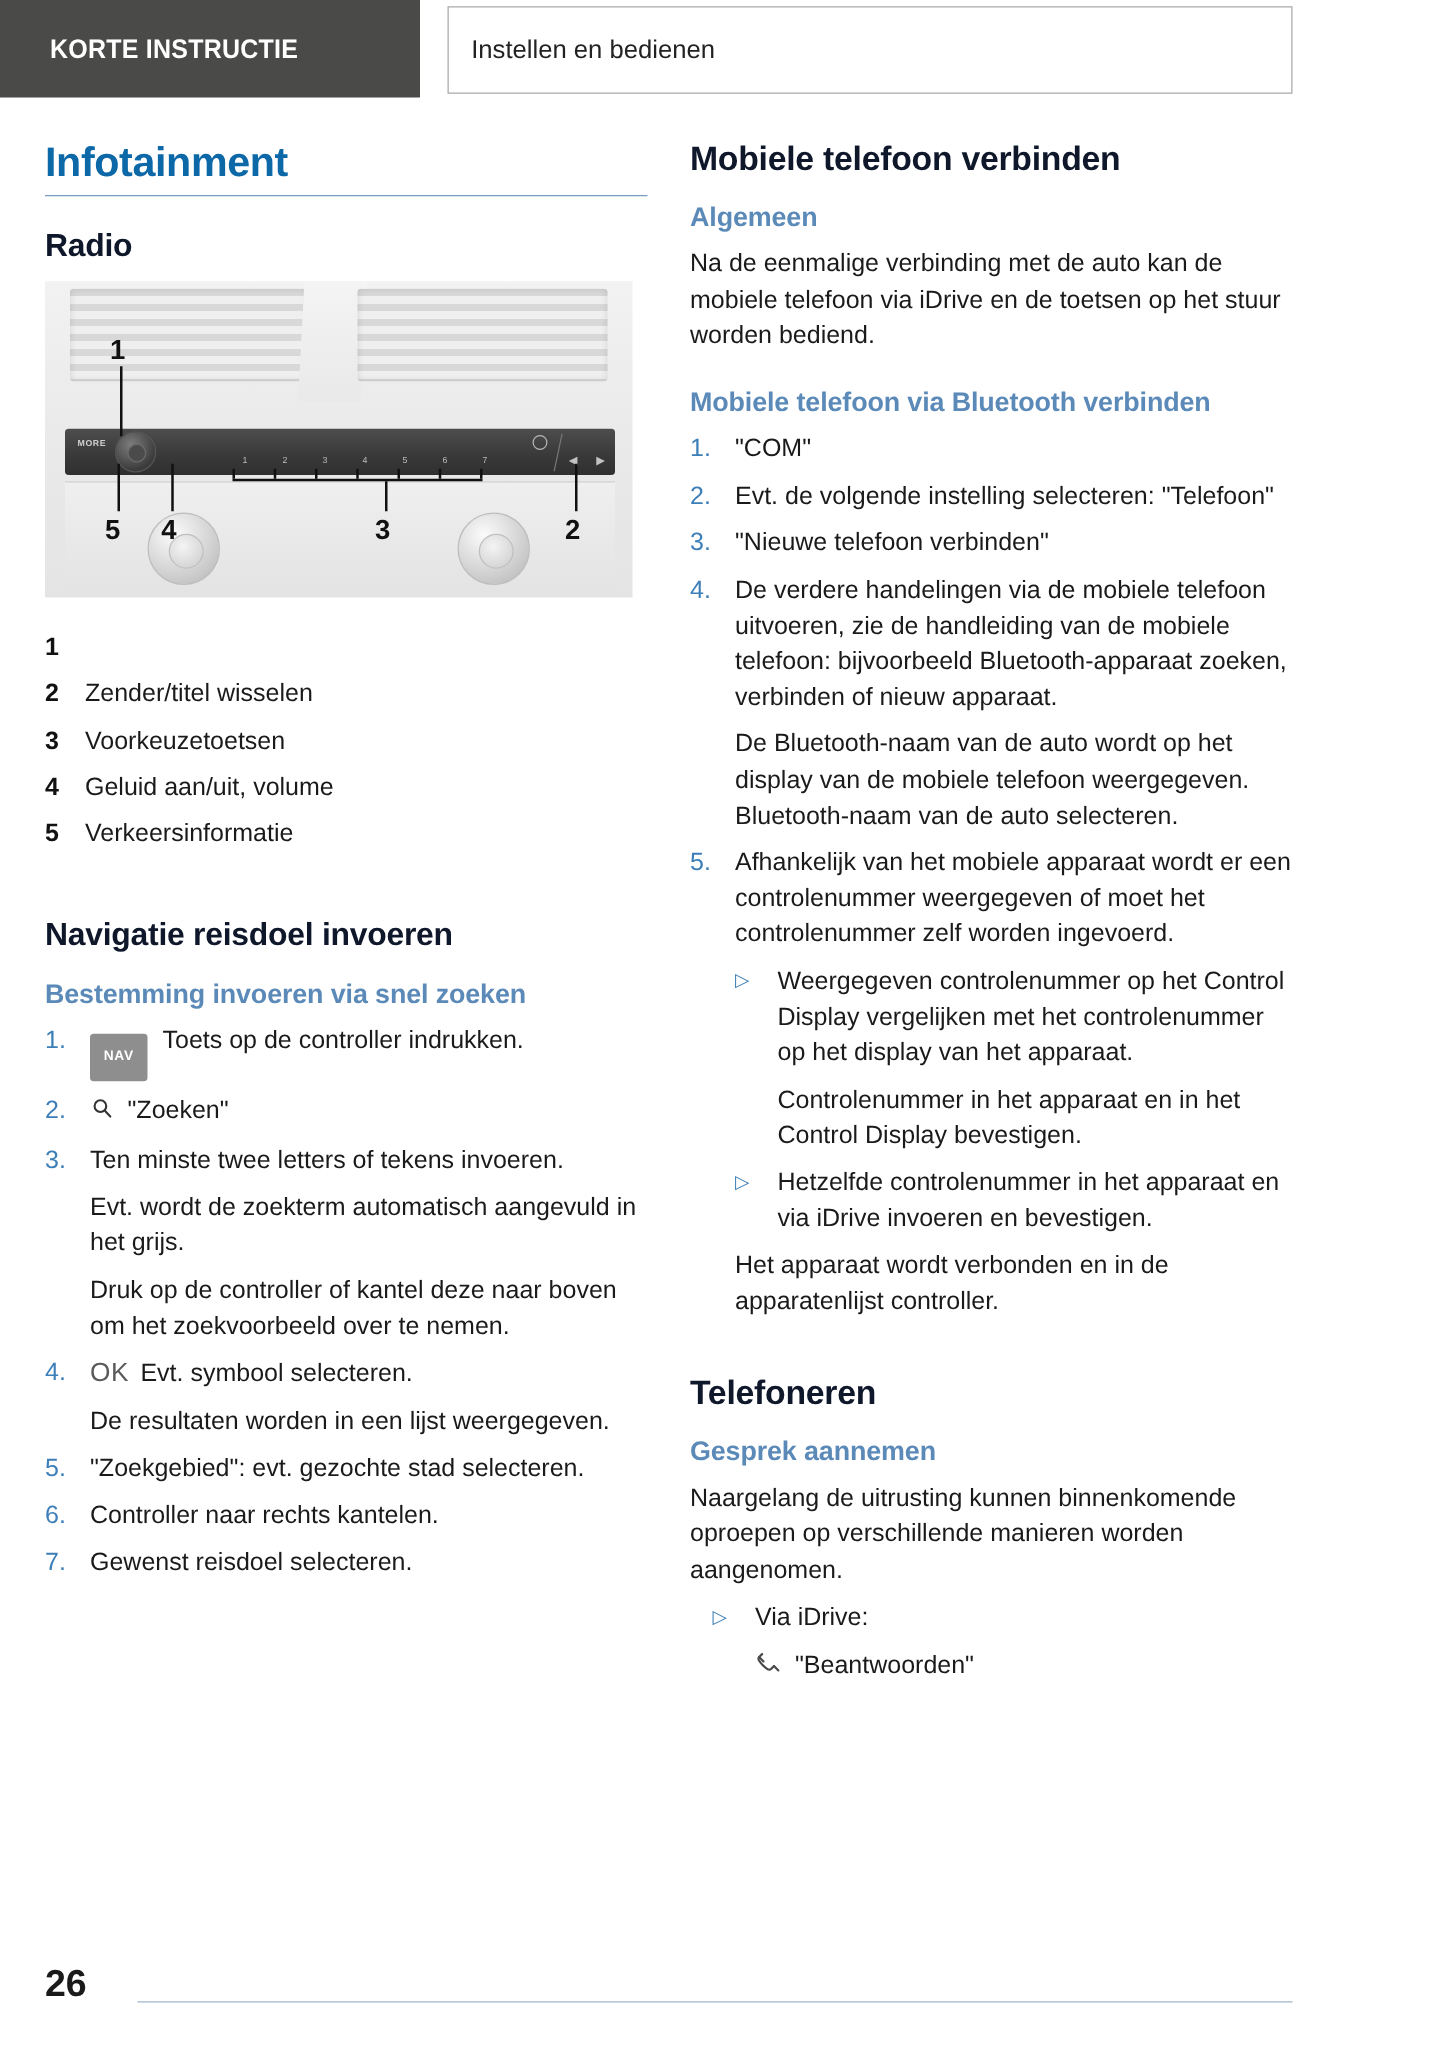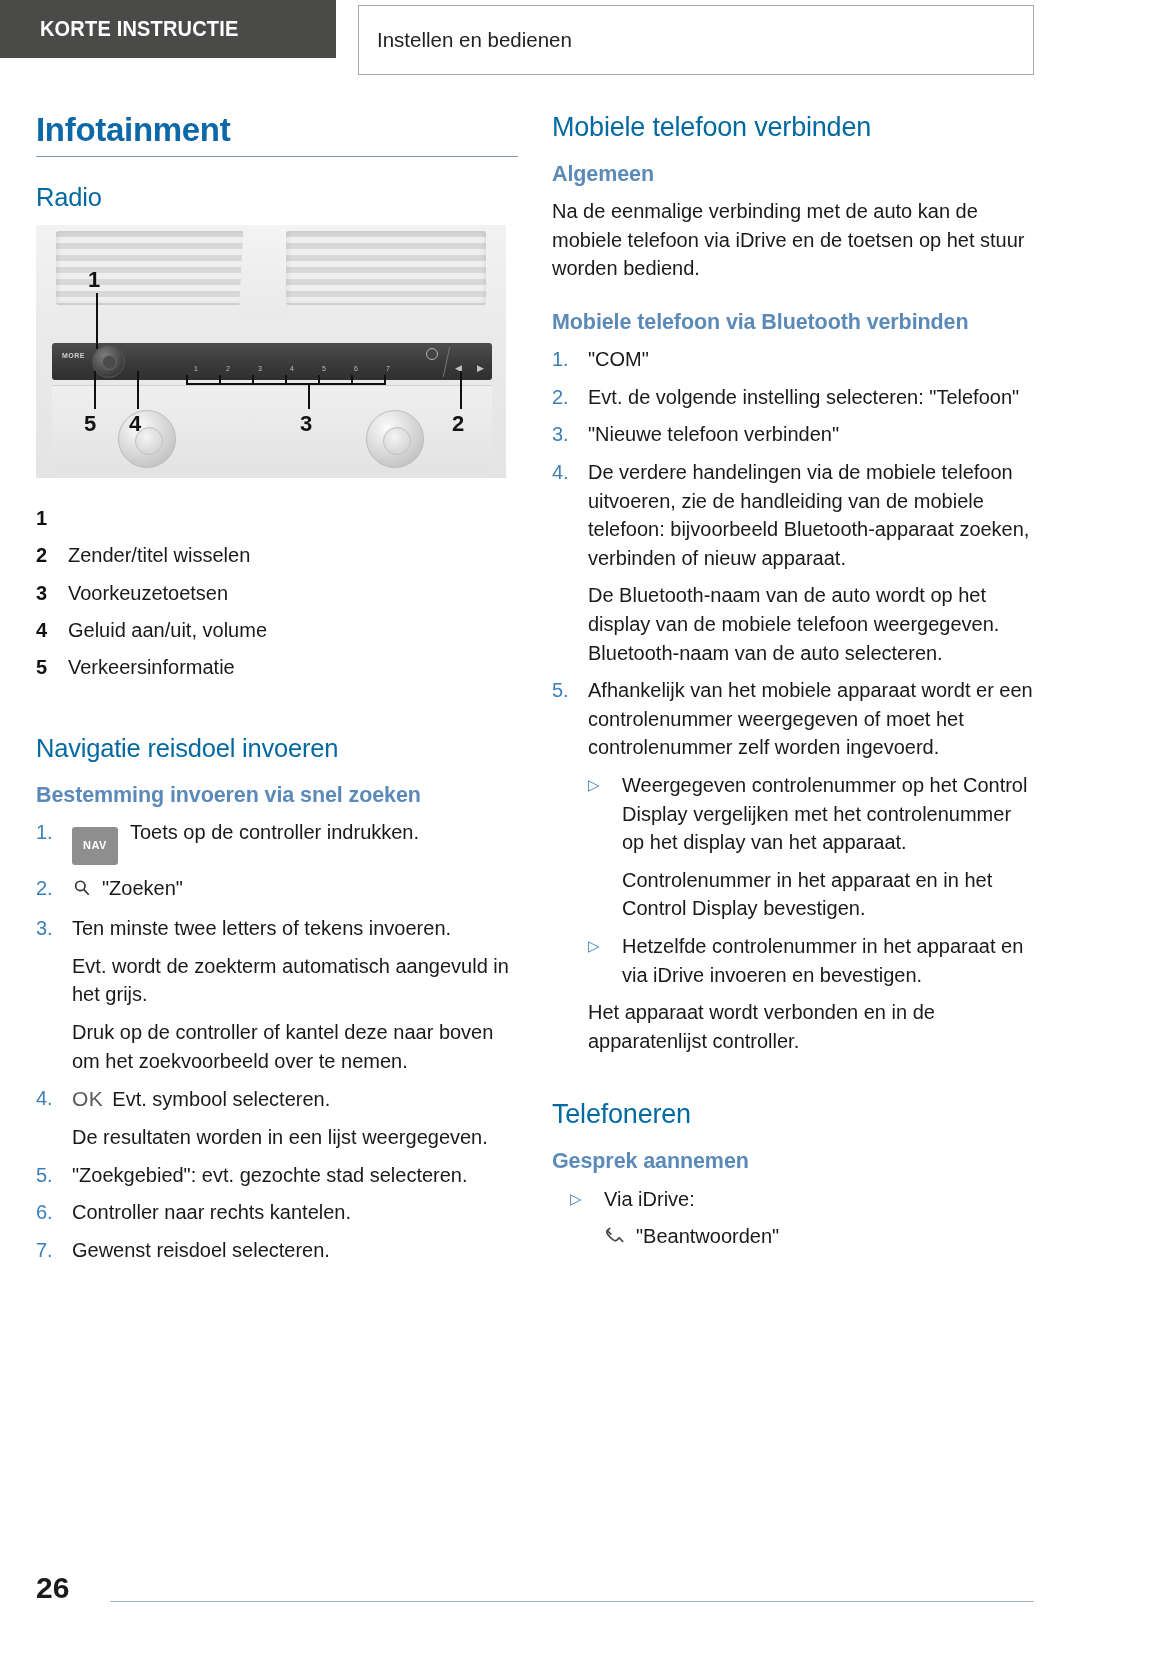--- a/index.html
+++ b/index.html
@@ -9,21 +9,21 @@
     background: #ffffff;
     font-family: "Liberation Sans", sans-serif;
     color: #1a1a1a;
   }
   .page { position: relative; width: 1165px; height: 1653px; background: #fff; overflow: hidden; }
 
   
   .header { position: absolute; top: 0; left: 0; width: 1165px; height: 80px; }
   .header-tab {
     position: absolute; left: 0; top: 0;
-    width: 336px; height: 58px;
+    width: 336px; height: 78px;
     background: #4a4a48;
     display: flex; align-items: center;
   }
   .header-tab-label {
     color: #ffffff;
     font-size: 21.5px;
     font-weight: bold;
     letter-spacing: 0.2px;
     padding-left: 43px;
     font-stretch: condensed;
@@ -62,22 +62,22 @@
     margin-bottom: 7px;
   }
   .chapter-rule {
     border: none;
     border-top: 1.5px solid #7a9cc0;
     margin-bottom: 26px;
     width: 100%;
   }
   h2.section {
     font-size: 25.5px;
-    font-weight: normal;
-    color: #0369a1;
+    font-weight: bold;
+    color: #0f172a;
     letter-spacing: -0.2px;
     line-height: 1.15;
     margin-bottom: 13px;
   }
   h2.section.spaced-top { margin-top: 48px; }
   h3.subsection {
     font-size: 21.5px;
     font-weight: bold;
     color: #5b8ab8;
     letter-spacing: -0.1px;
@@ -430,20 +430,21 @@
         <span>Hetzelfde controlenummer in het apparaat en via iDrive invoeren en bevestigen.</span>
       </li>
     </ul>
 
     <div class="cont">Het apparaat wordt verbonden en in de apparatenlijst controller.</div>
 
     <h2 class="section" style="margin-top:44px; font-size:27px;">Telefoneren</h2>
 
     <h3 class="subsection tight-top">Gesprek aannemen</h3>
 
+    <p class="body">Naargelang de uitrusting kunnen binnenkomende oproepen op verschillende manieren worden aangenomen.</p>
 
     <ul class="subbul" style="margin-left:18px; margin-top:10px;">
       <li>
         <span class="tri">▷</span>
         <span>Via iDrive:</span>
       </li>
     </ul>
     <div class="subcont" style="margin-left:52px;">
       <span class="phone-icon">
         <svg viewBox="0 0 24 24" width="22" height="22" fill="none" stroke="#4a4a4a" stroke-width="1.9" stroke-linecap="round" stroke-linejoin="round">

